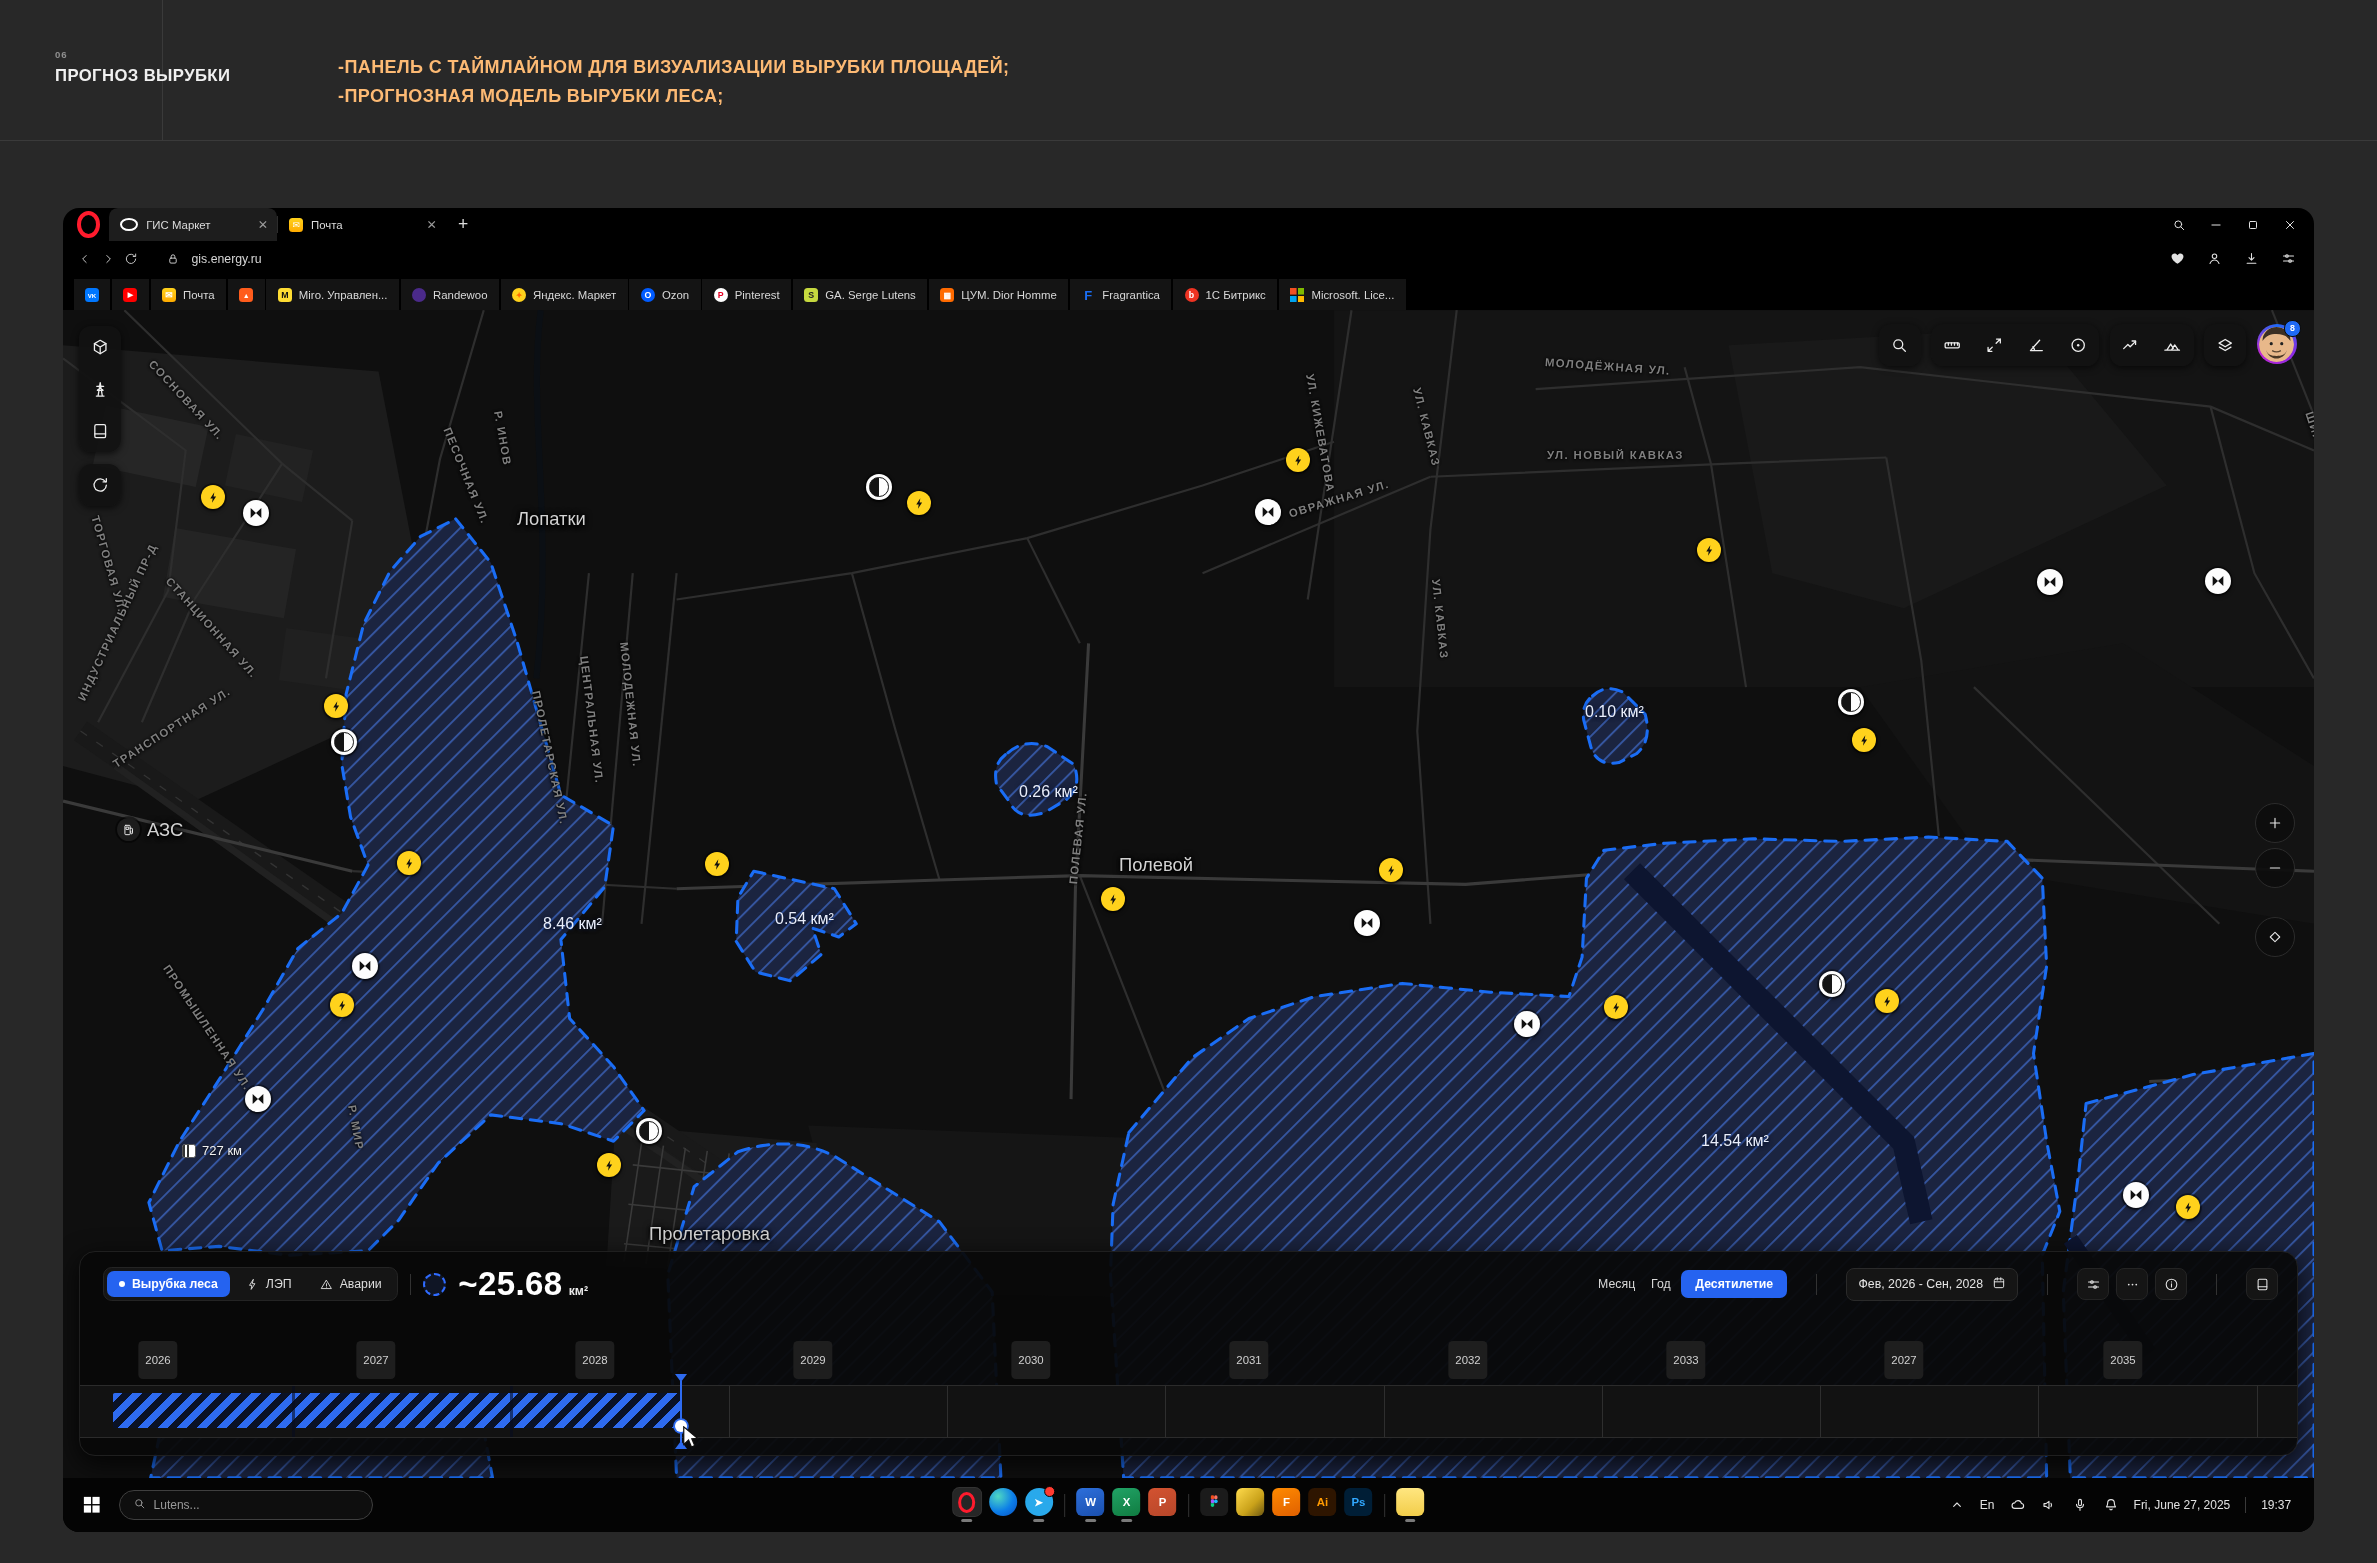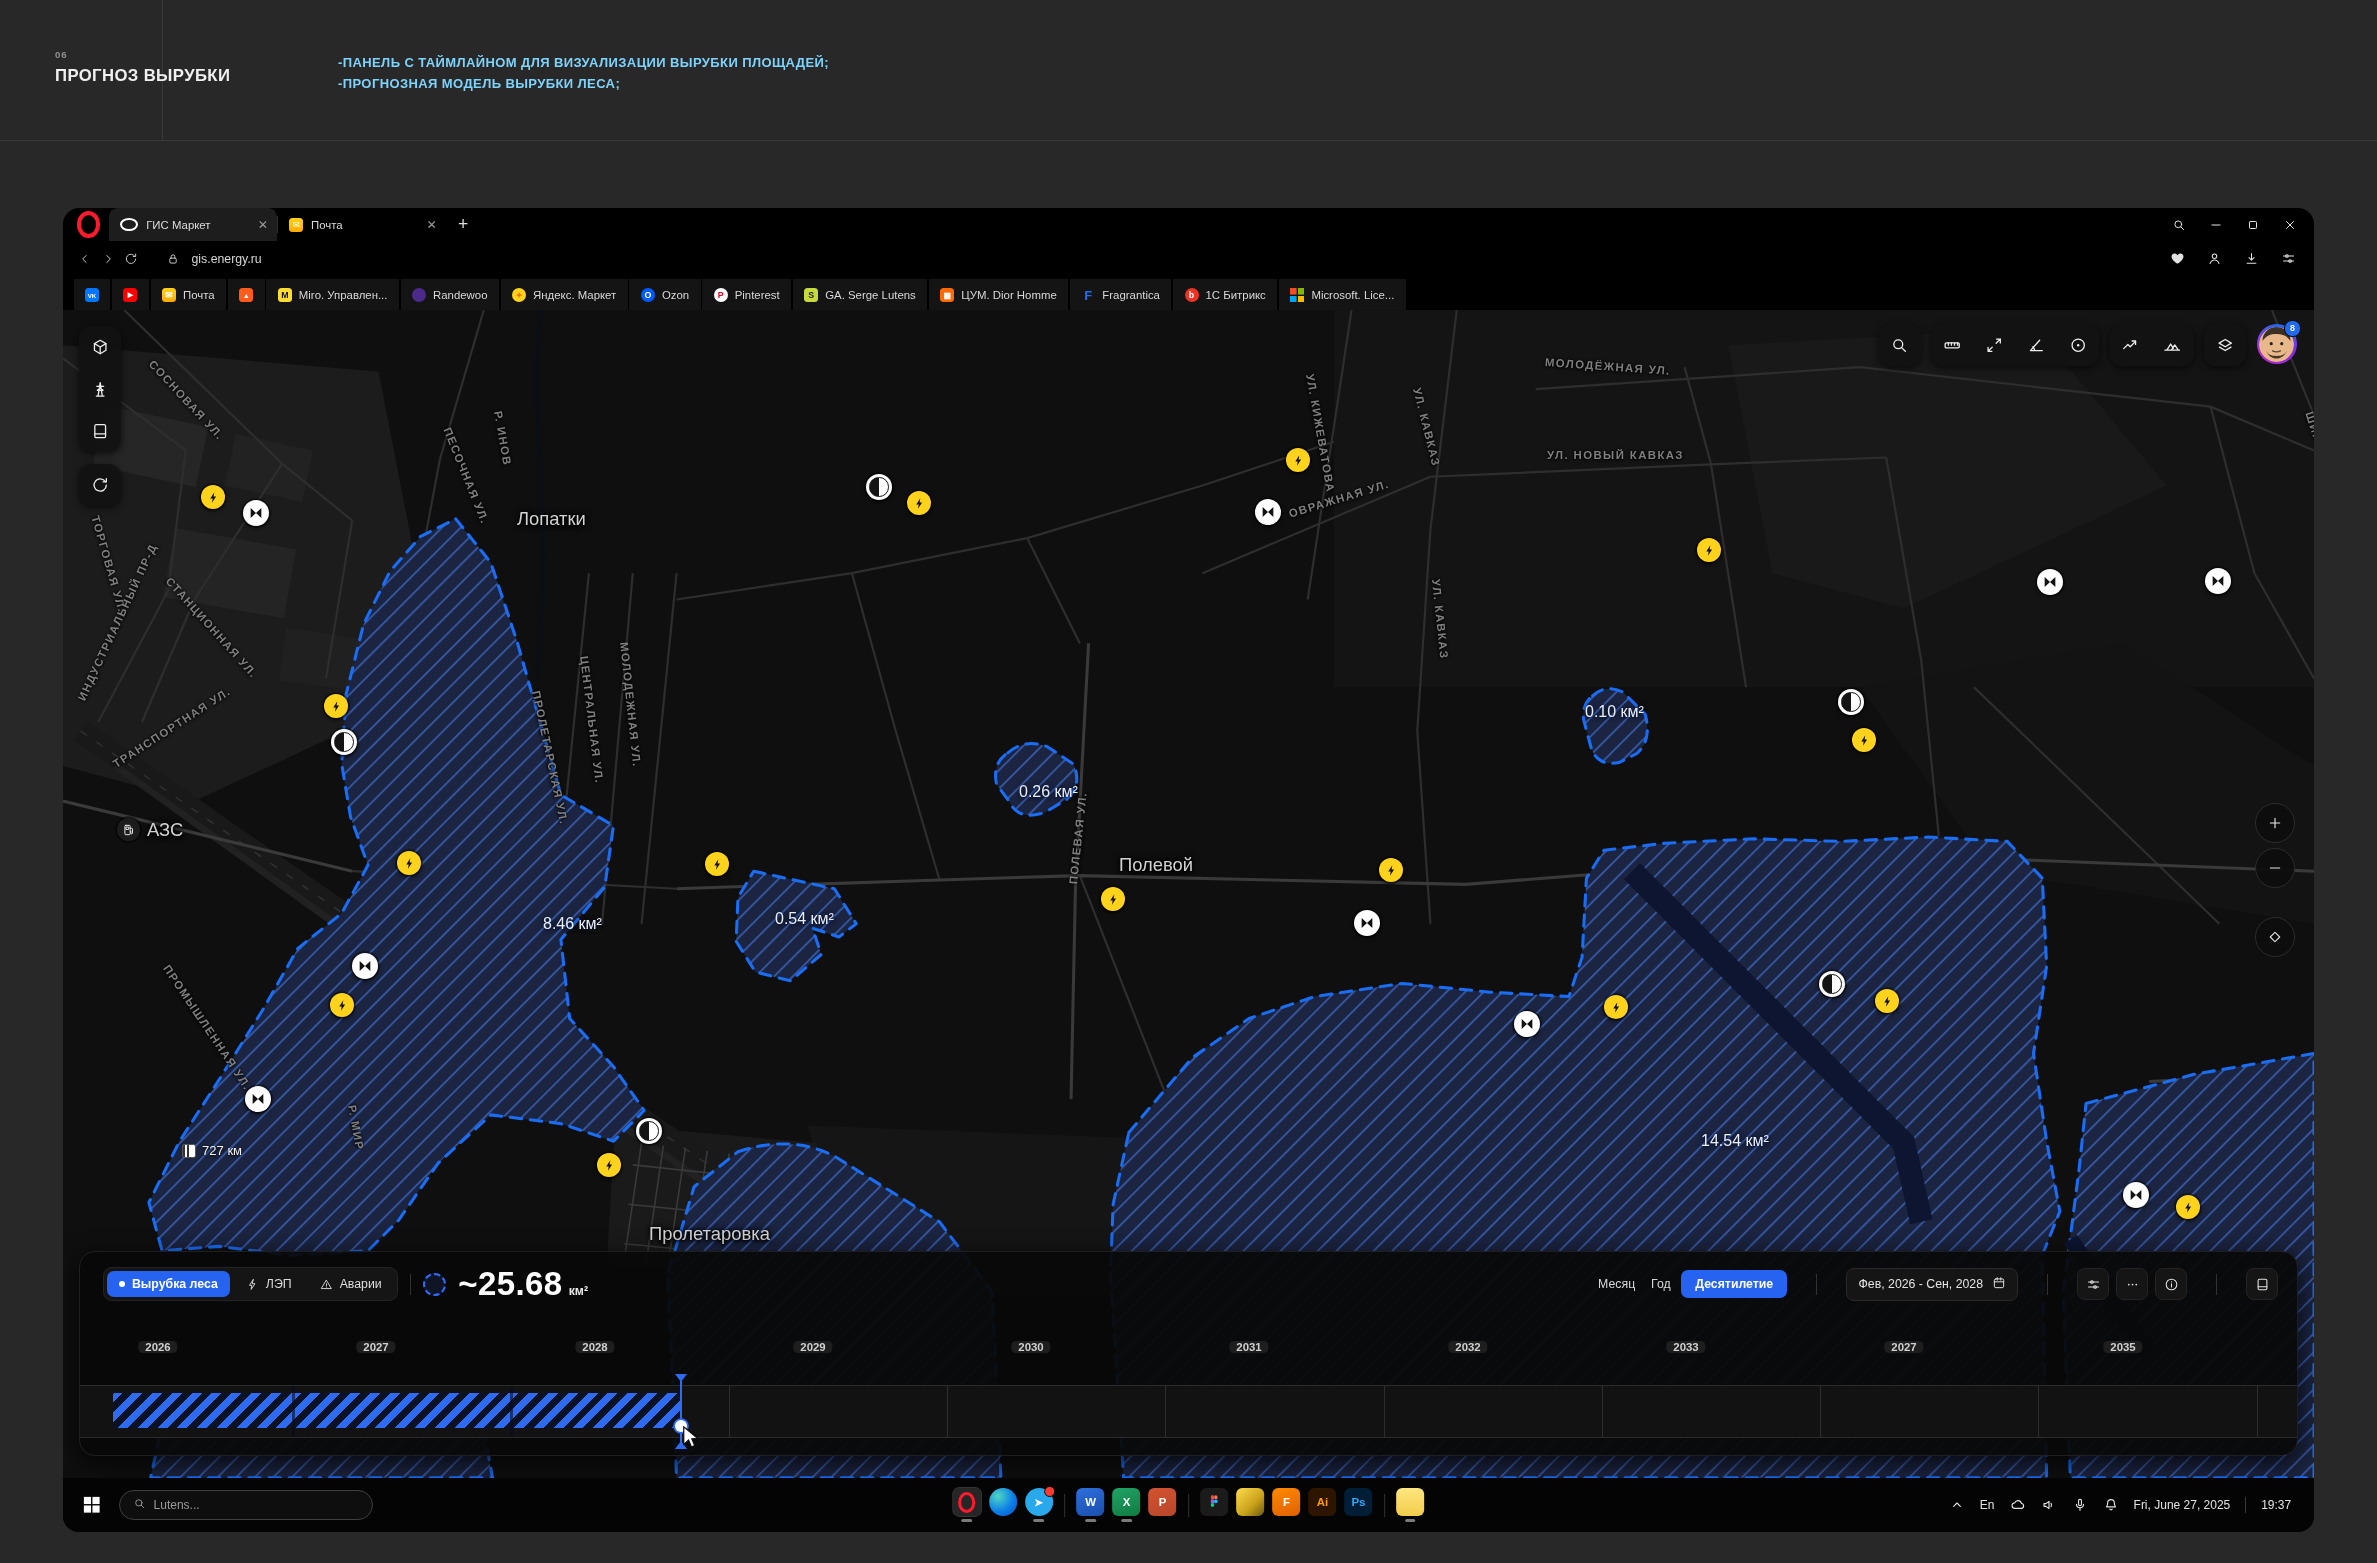--- a/index.html
+++ b/index.html
@@ -3,21 +3,21 @@
 <meta charset="utf-8">
 <style>
 html,body{margin:0;padding:0;width:2377px;height:1564px;overflow:hidden;background:#282828;font-family:"Liberation Sans",sans-serif;}
 .page{position:relative;width:2377px;height:1564px;background:#282828;}
 
 .site-header{position:absolute;left:0;top:0;right:0;height:140px;border-bottom:0.9px solid #3a3a3a;}
 .hdr-divider{position:absolute;left:162px;top:0;width:0.9px;height:140px;background:#3a3a3a;}
 .hdr-left{position:absolute;left:55px;top:49px;}
 .kicker{font-size:9.6px;font-weight:bold;color:#8f8f8f;letter-spacing:0.9px;}
 .h-title{font-size:16.7px;font-weight:bold;color:#f0f0f0;letter-spacing:0.4px;margin-top:6.1px;white-space:nowrap;}
-.hdr-desc{position:absolute;left:338px;top:53px;font-size:13px;font-weight:bold;color:#7dd3fc;line-height:1.6;letter-spacing:0.4px;}
+.hdr-desc{position:absolute;left:338px;top:53px;font-size:18px;font-weight:bold;color:#fdba74;line-height:1.6;letter-spacing:0.4px;}
 
 .screen{position:absolute;left:63px;top:208px;width:2251px;height:1324px;background:#000;border-radius:16px;overflow:hidden;}
 .tabbar{position:relative;height:33px;display:flex;align-items:center;}
 .opera-logo{width:15px;height:18.4px;border:4.4px solid #ff1b2d;border-radius:50%;margin:0 8.8px 0 14px;}
 .tab{display:flex;align-items:center;gap:8px;width:168px;height:33px;padding:0 8.8px 0 11.4px;font-size:11.4px;color:#dcdcdc;box-sizing:border-box;}
 .tab.active{background:#1d1d1d;border-radius:8.8px 8.8px 0 0;}
 .tab .tab-label{flex:1;white-space:nowrap;overflow:hidden;}
 .tab .tab-close{color:#9b9b9b;font-size:12.3px;}
 .fav{width:14px;height:14px;flex:0 0 14px;display:grid;place-items:center;}
 .fav-gis{border:2.6px solid #fff;border-radius:50%;width:8.8px;height:8.8px;}
@@ -95,21 +95,21 @@
 .total .tv{font-size:33px;font-weight:bold;letter-spacing:0.4px;}
 .total .tu{font-size:12.3px;font-weight:bold;color:#e8e8e8;}
 .prow1-right{margin-left:auto;display:flex;align-items:center;gap:29px;}
 .mode{font-size:12.3px;color:#d8d8d8;padding:7px 5.3px;}
 .mode.active{background:var(--accent);color:#fff;border-radius:7px;padding:7px 14px;font-weight:bold;}
 .date-chip{display:flex;align-items:center;gap:8.8px;background:#151515;border:0.9px solid #2a2a2a;border-radius:8px;padding:7px 11.4px;font-size:12.3px;color:#e3e3e3;}
 .date-chip svg{width:14px;height:14px;}
 .pibtn{width:32px;height:32px;border-radius:8px;background:#151515;border:0.9px solid #242424;display:grid;place-items:center;color:#e3e3e3;box-sizing:border-box;}
 .pibtn svg{width:15px;height:15px;}
 .years{position:absolute;left:0;top:89px;right:0;height:21px;}
-.ychip{position:absolute;transform:translateX(-50%);background:#1e1e1e;color:#d0d0d0;font-size:11.4px;padding:0 7px;border-radius:4.4px;font-weight:bold;}
+.ychip{position:absolute;transform:translateX(-50%);background:#1e1e1e;color:#d0d0d0;font-size:11.4px;padding:13px 7px;border-radius:4.4px;}
 .track{position:absolute;left:0;right:0;top:133px;height:51px;border-top:0.9px solid #2b2b2b;border-bottom:0.9px solid #2b2b2b;background:#121212;}
 .tfill{position:absolute;left:33px;top:7px;height:35px;background:repeating-linear-gradient(135deg,#2e6bf0 0 7px,#0a1226 7px 14px);border-radius:1.8px;}
 .tsep{position:absolute;top:0;bottom:0;width:0.9px;background:#2e2e2e;}
 .tsep.infill{background:#060c1e99;width:2.6px;z-index:2;}
 .handle{position:absolute;top:-12.3px;height:75px;width:0;z-index:4;}
 .h-line{position:absolute;left:-0.9px;top:7px;bottom:7px;width:1.8px;background:#2e6bf0;}
 .h-tri{position:absolute;left:-6.1px;width:0;height:0;border-left:6.1px solid transparent;border-right:6.1px solid transparent;}
 .h-tri.top{top:0;border-top:8px solid #2e6bf0;}
 .h-tri.bot{bottom:0;border-bottom:8px solid #2e6bf0;}
 .h-dot{position:absolute;left:-6.1px;top:46px;width:12.3px;height:12.3px;border-radius:50%;background:#fff;box-shadow:0 0 0 1.8px #2e6bf0;}

